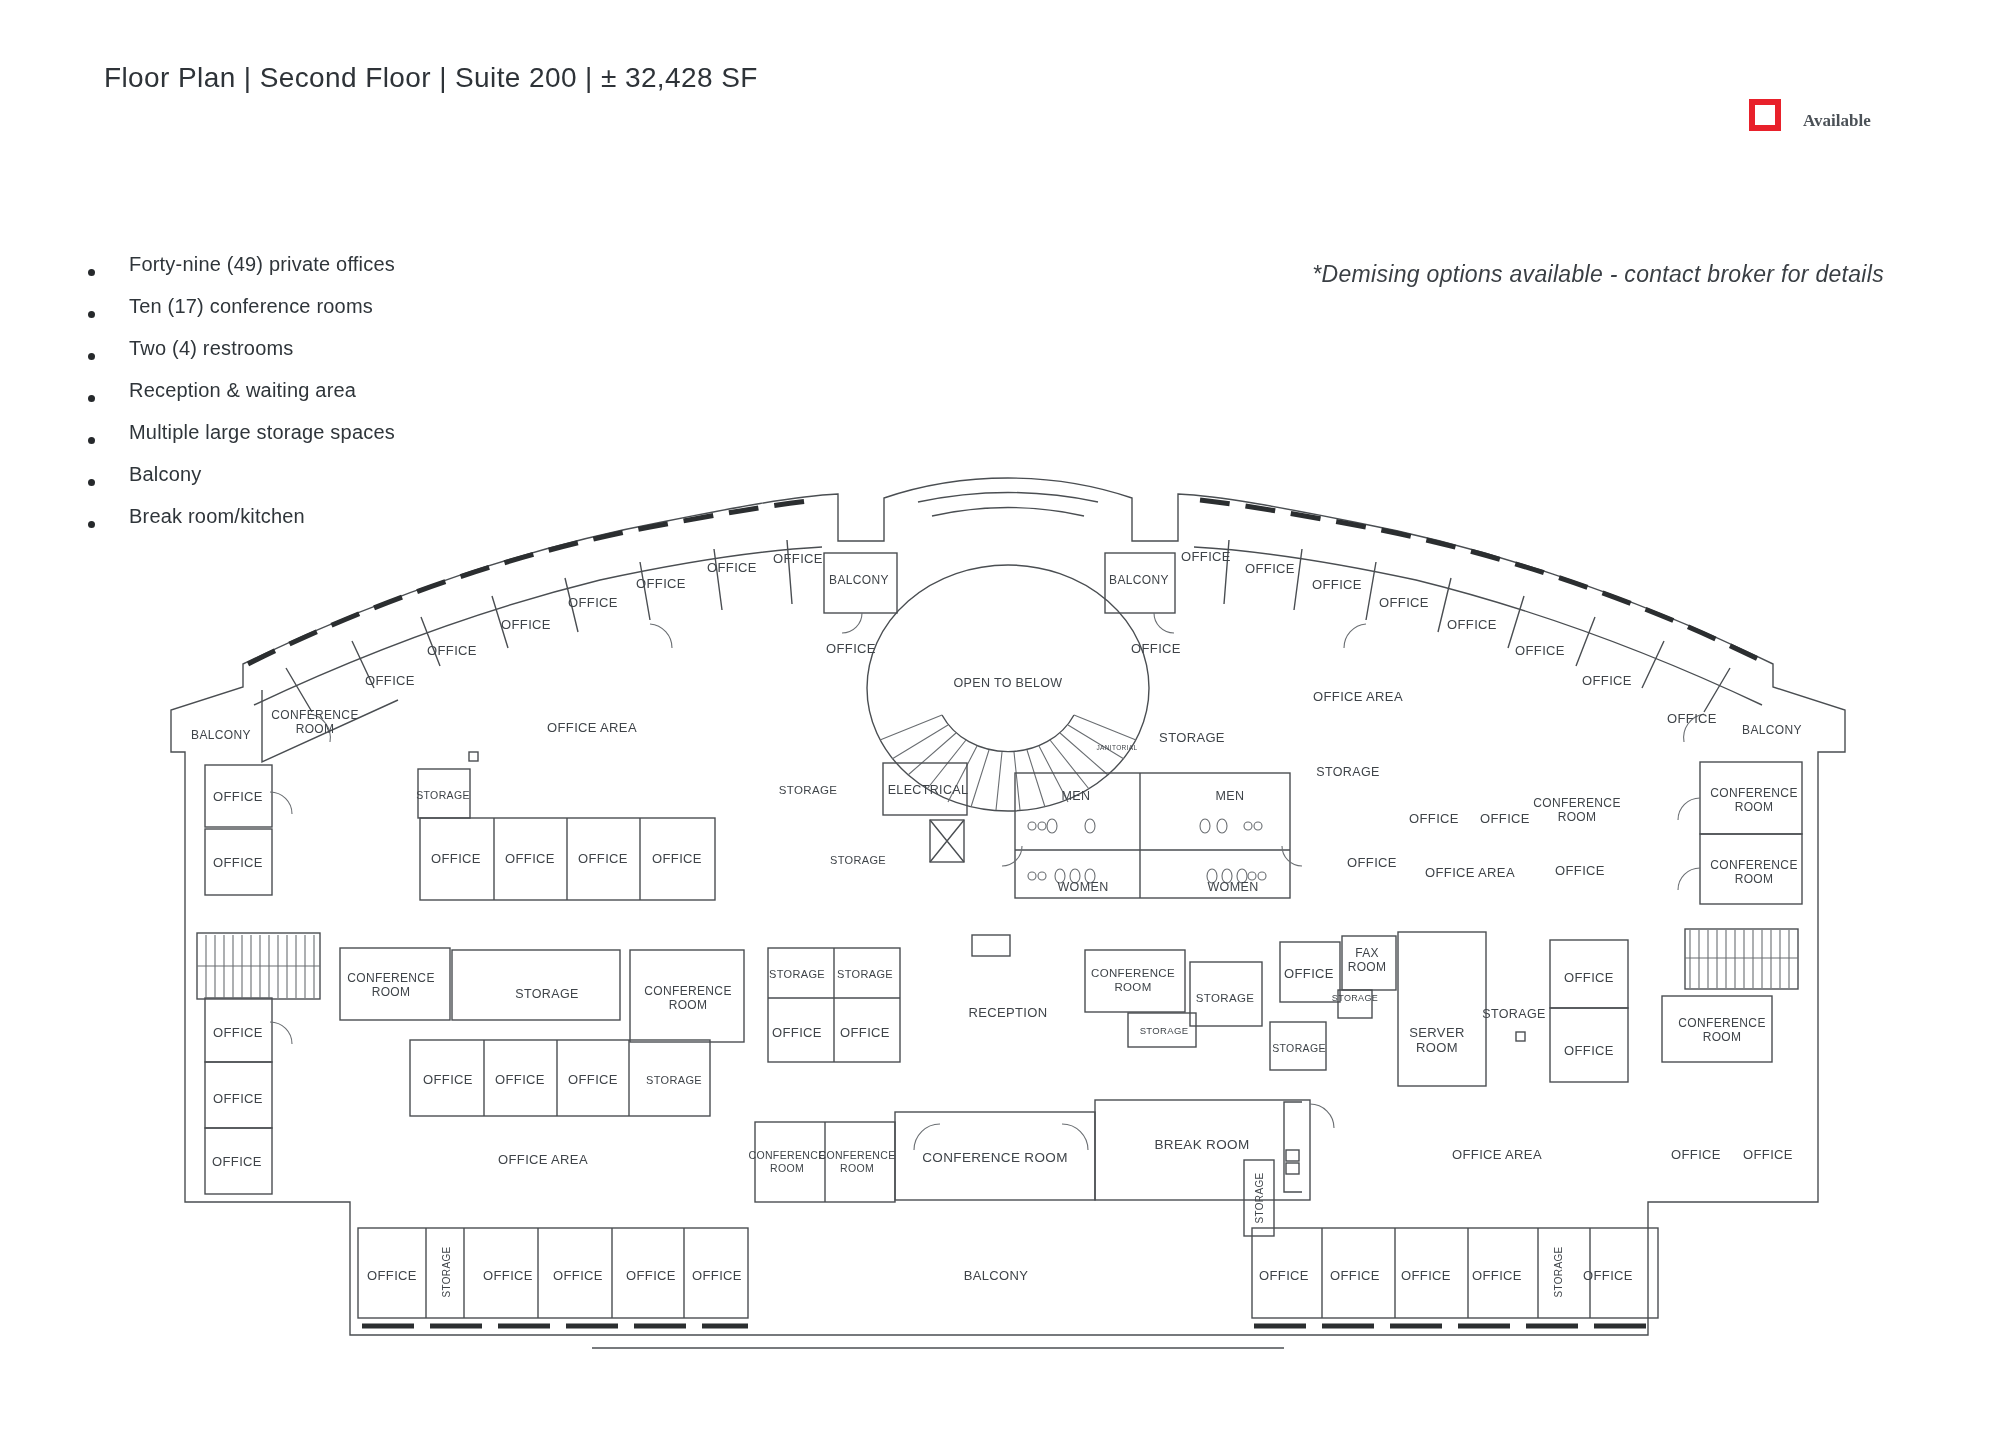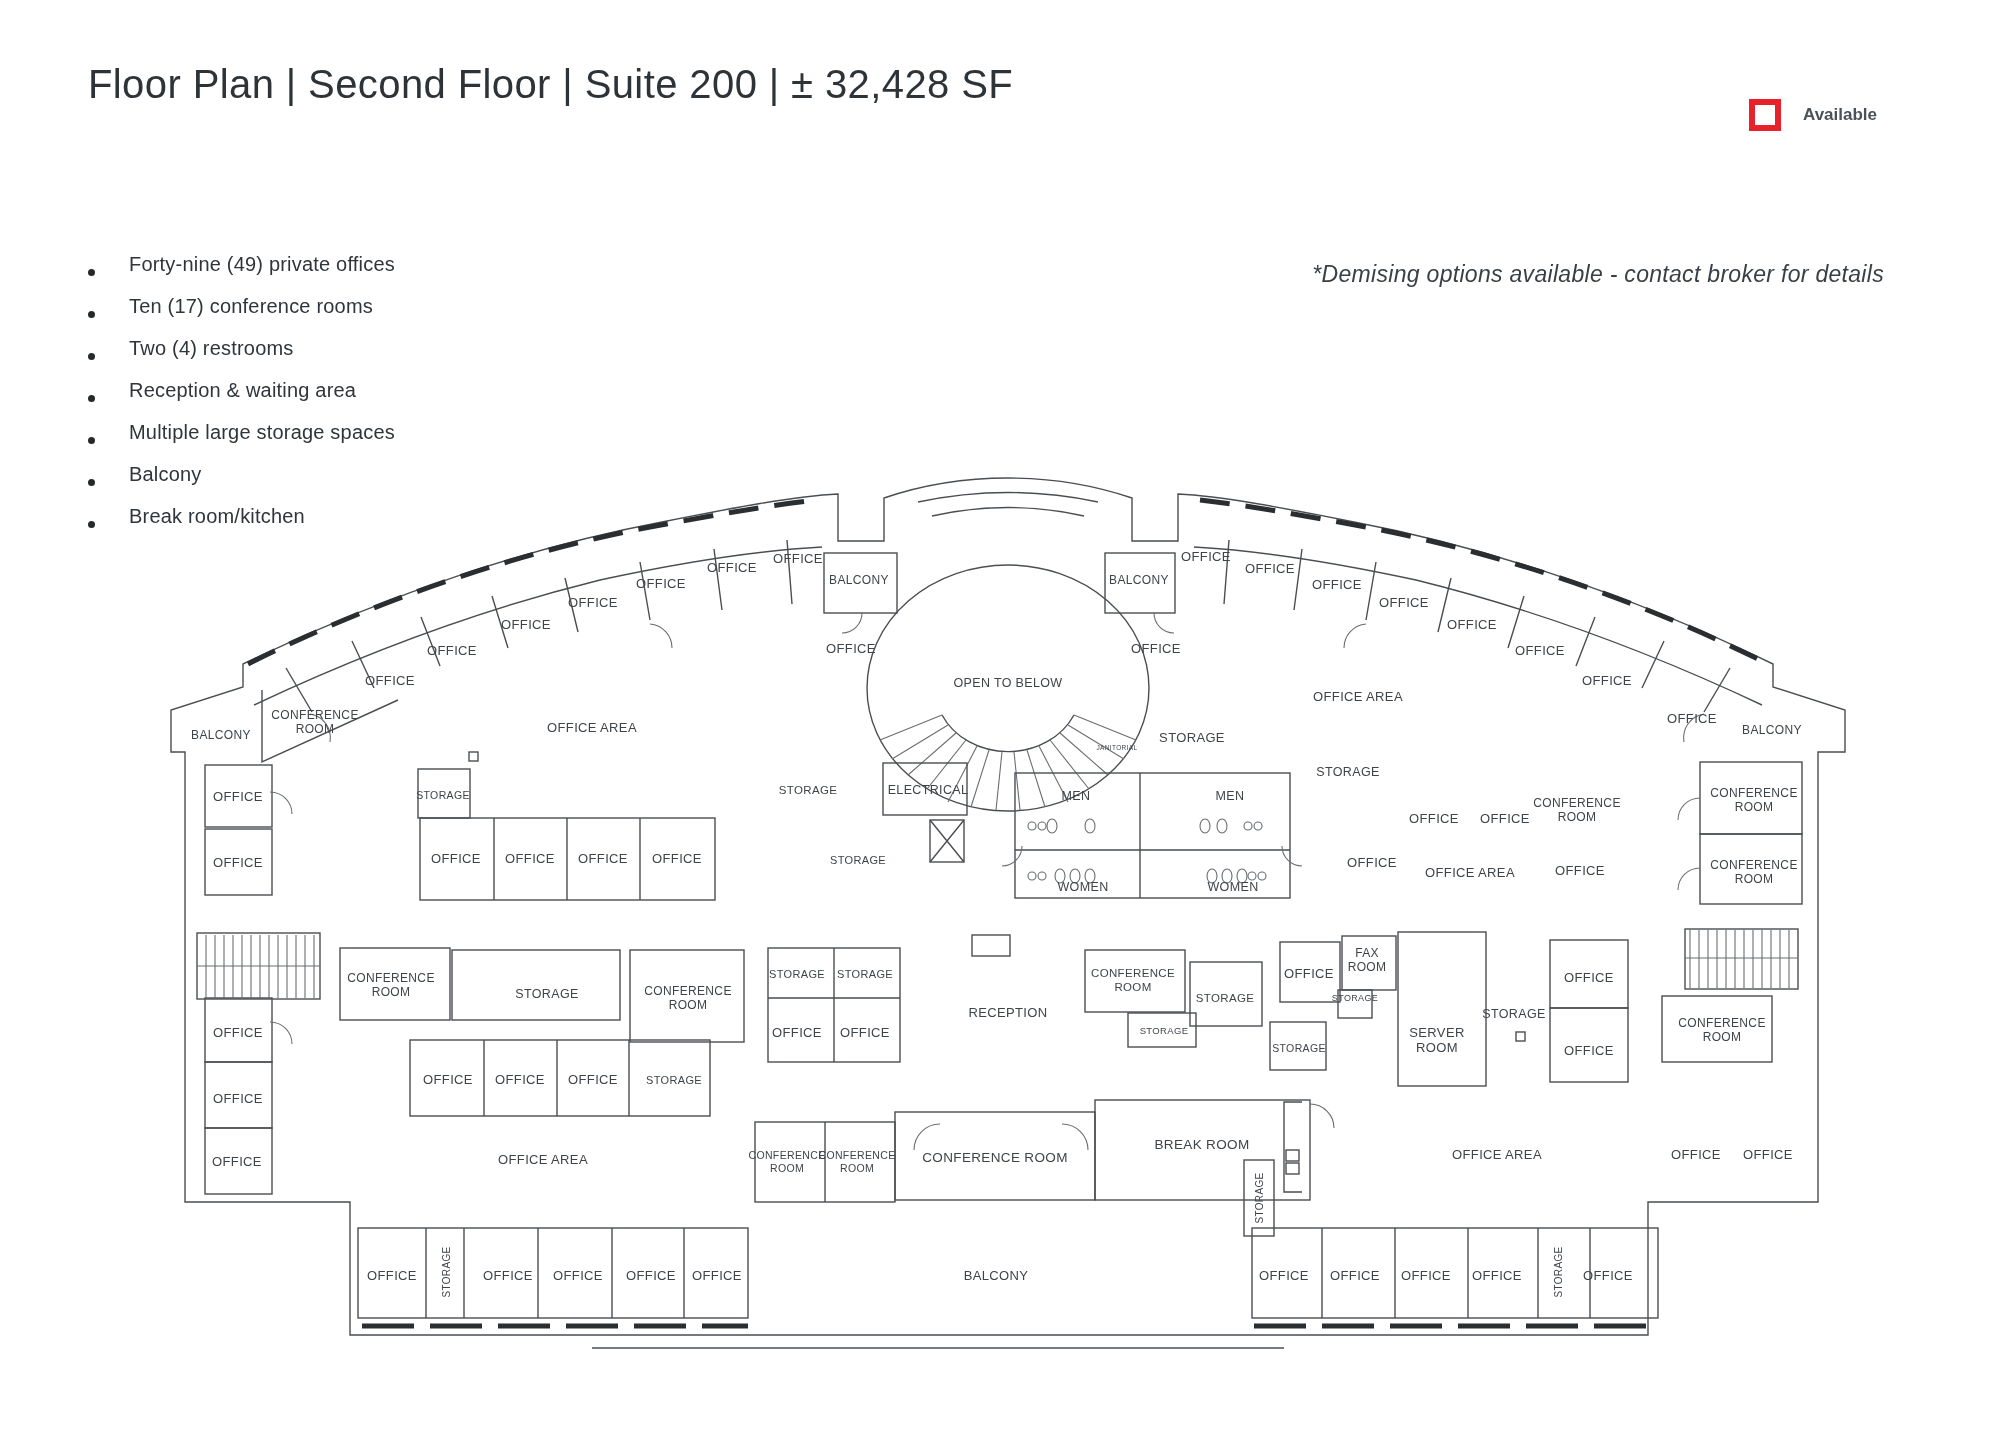--- a/index.html
+++ b/index.html
@@ -1,20 +1,20 @@
 <!DOCTYPE html>
 <html><head>
 <meta charset="utf-8">
 <style>
   html,body{margin:0;padding:0;background:#ffffff;}
   .stage{position:relative;width:1992px;height:1446px;background:#ffffff;
          font-family:"Liberation Sans",sans-serif;overflow:hidden;}
-  .title{position:absolute;left:88px;top:62px;font-size:40px;font-weight:400;
+  .title{position:absolute;left:104px;top:62px;font-size:28px;font-weight:400;
          color:#2e3338;letter-spacing:.4px;white-space:nowrap;}
-  .legend{position:absolute;left:1749px;top:99px;display:flex;align-items:center;}
+  .legend{position:absolute;left:1749px;top:99px;display:flex;align-items:flex-end;font-family:Liberation Serif, serif;}
   .legend-swatch{width:20px;height:20px;border:6px solid #E8212B;background:#fff;}
   .legend-label{margin-left:22px;font-size:17px;font-weight:700;color:#4b5157;}
   .features{position:absolute;left:88px;top:256px;list-style:none;margin:0;padding:0;}
   .feature{display:flex;align-items:flex-end;height:20px;margin-bottom:22px;
            font-size:20px;color:#2f353a;letter-spacing:.2px;}
   .feature .dot{width:7px;height:7px;border-radius:50%;background:#26292c;
                 margin-right:34px;flex:0 0 auto;}
   .note{position:absolute;top:261px;right:108px;font-size:23px;font-style:italic;
         color:#3a3f44;letter-spacing:.3px;white-space:nowrap;}
   svg.plan{position:absolute;left:0;top:0;}

